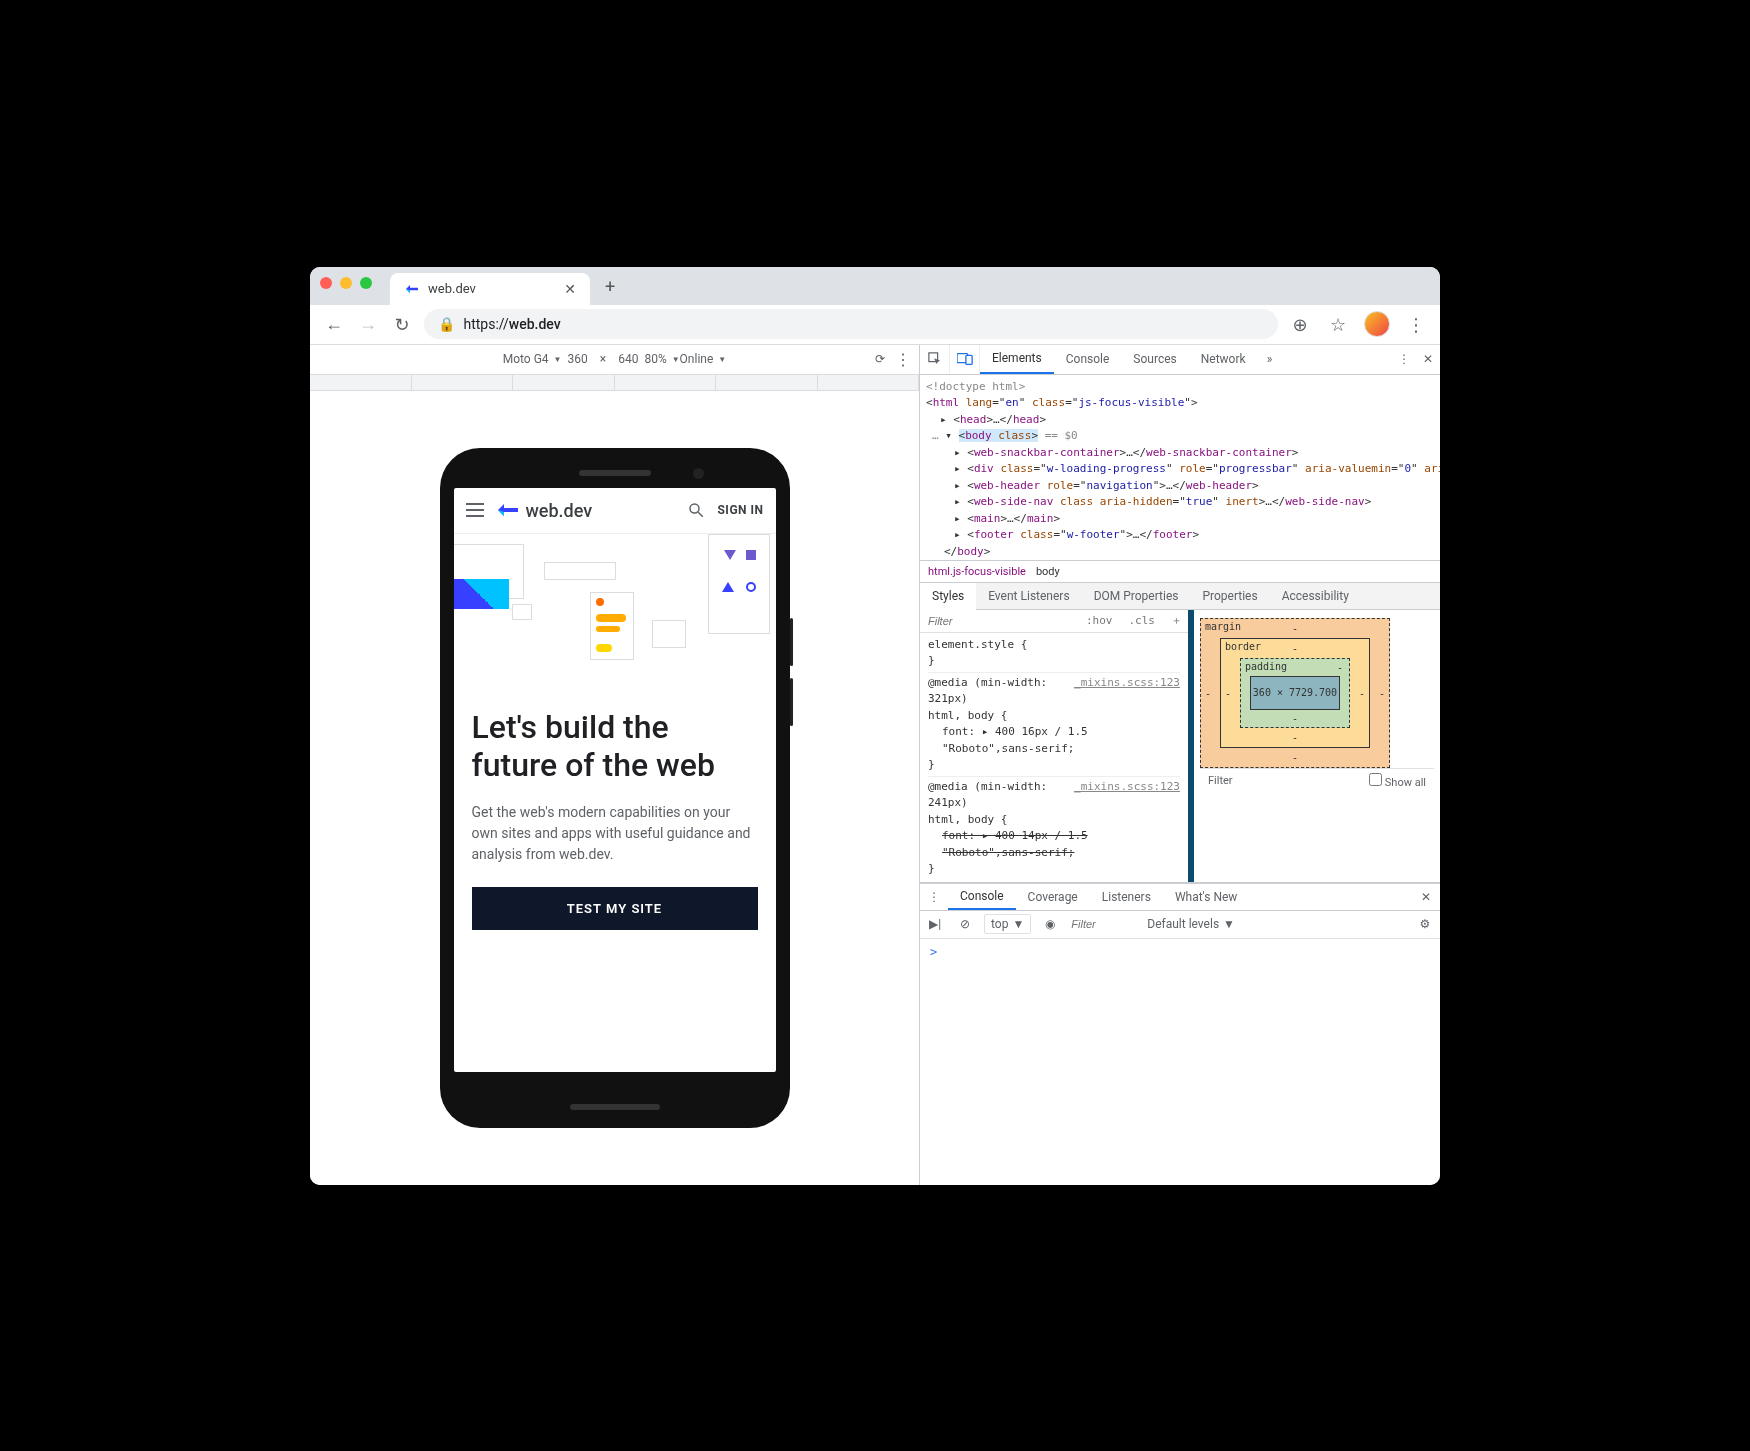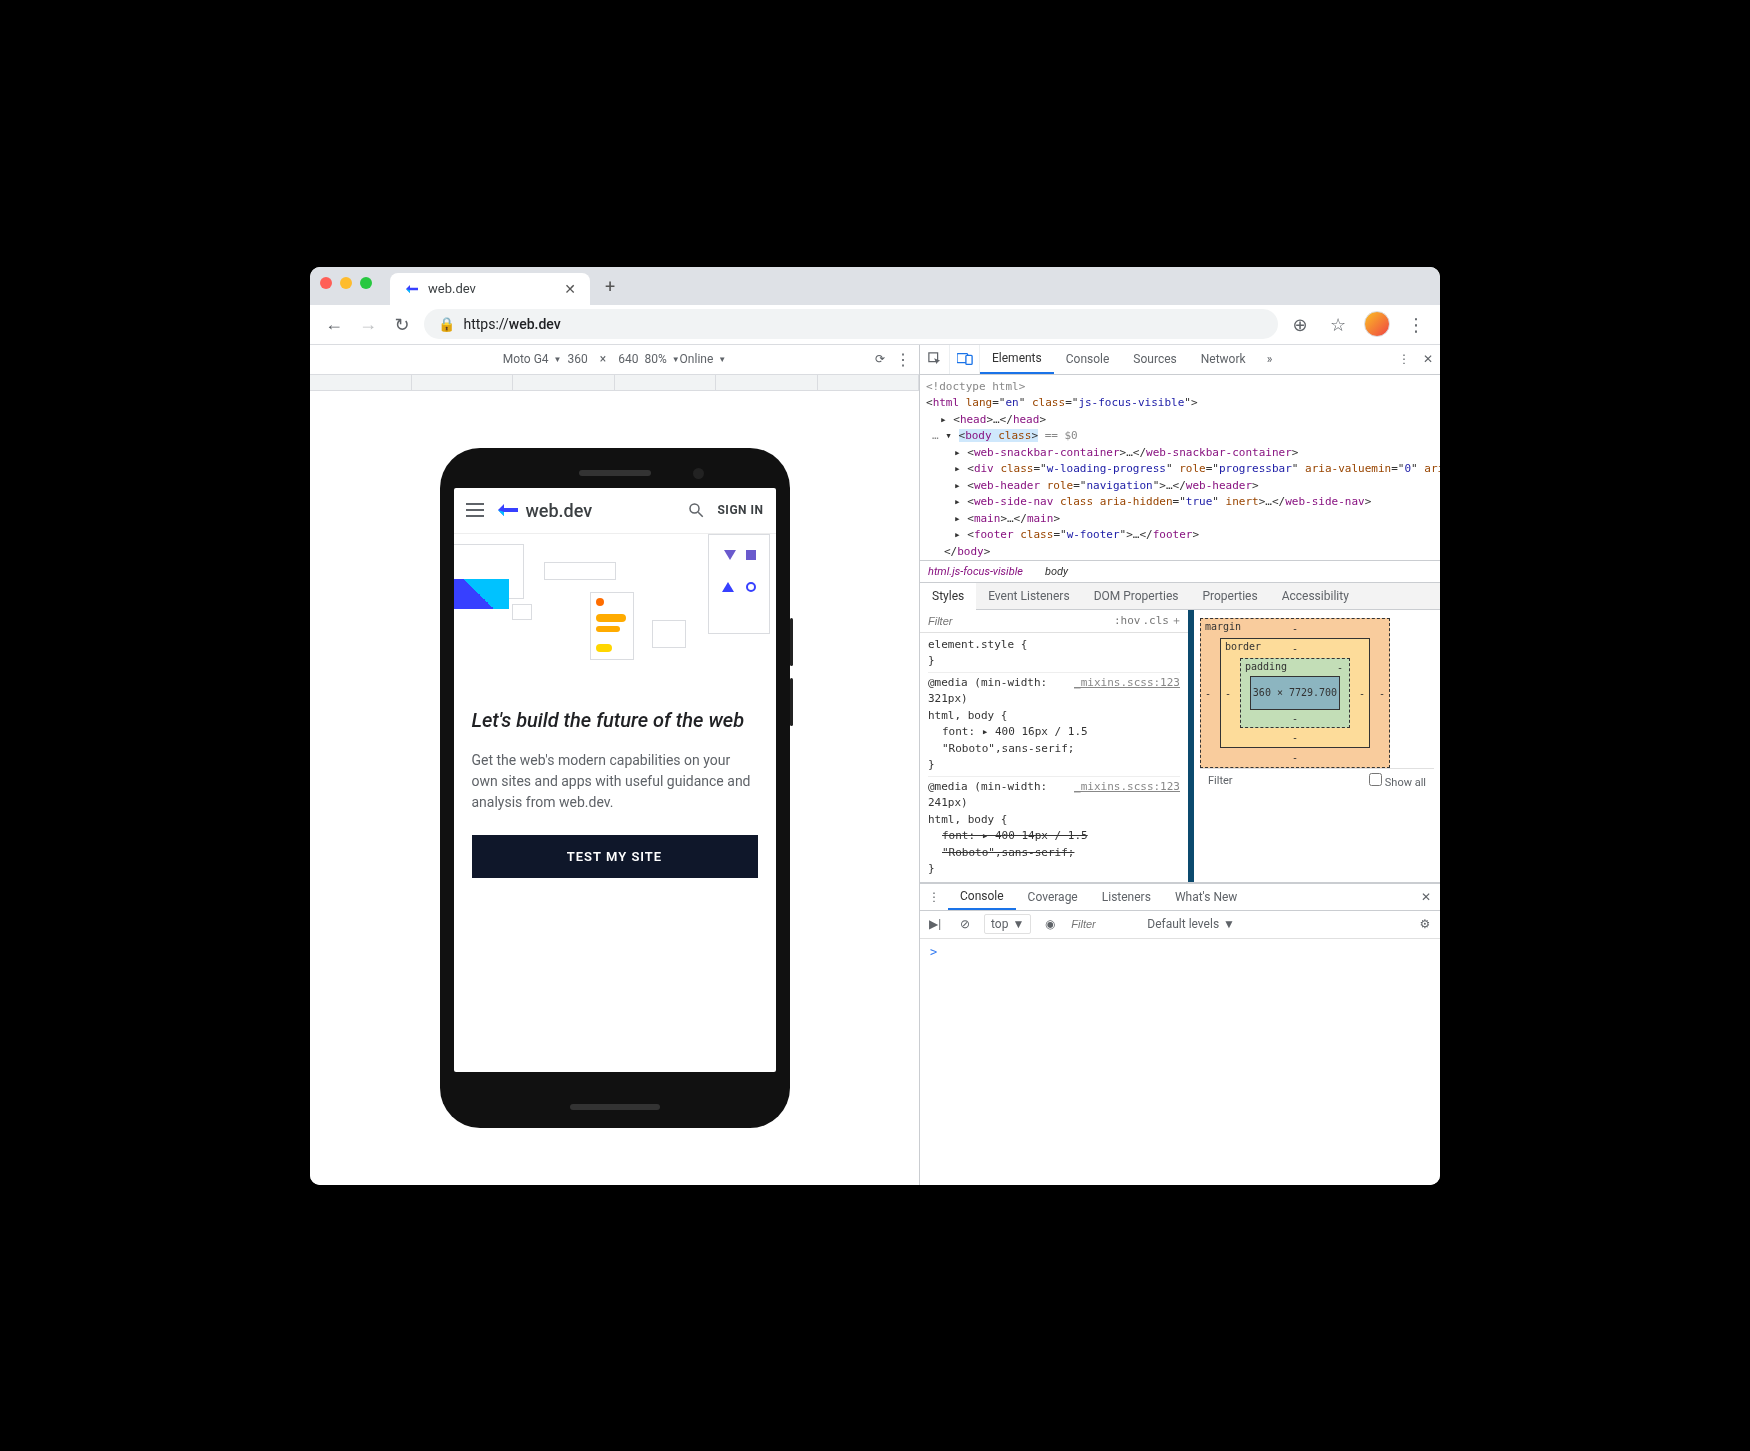--- a/index.html
+++ b/index.html
@@ -42,45 +42,45 @@
 .app-header { height: 46px; display: flex; align-items: center; padding: 0 12px; gap: 12px; border-bottom: 1px solid #eee; }
 .burger { width: 18px; height: 14px; display: flex; flex-direction: column; justify-content: space-between; cursor: pointer; }
 .burger span { height: 2px; background: #5f6368; }
 .brand { display: flex; align-items: center; gap: 6px; font-size: 18px; font-weight: 500; color: #3c4043; }
 .brand svg { width: 24px; height: 20px; }
 .app-header .search-ico { margin-left: auto; font-size: 18px; color: #5f6368; }
 .signin { font-size: 12px; font-weight: 700; color: #3c4043; letter-spacing: .5px; cursor: pointer; }
 .hero-art { height: 150px; background: #fff; position: relative; overflow: hidden; }
 .hero-art .shp { position:absolute; border:1px solid #dadce0; background:#fff; }
 .hero { padding: 24px 18px 10px; }
-.hero h1 { font-size: 20px; font-weight: 500; color: #202124; line-height: 1.2; margin-bottom: 18px; font-style: italic; }
+.hero h1 { font-size: 32px; font-weight: 500; color: #202124; line-height: 1.2; margin-bottom: 18px; }
 .hero p { font-size: 14px; color: #5f6368; line-height: 1.5; margin-bottom: 22px; }
 .cta { display: block; background: #0f172a; color: #fff; text-align: center; padding: 14px; font-size: 13px; font-weight: 600; letter-spacing: 1px; cursor: pointer; }
 
 .devtools { width: 520px; display: flex; flex-direction: column; background: #fff; font-size: 12px; color: #333; }
 .dt-tabs { height: 30px; border-bottom: 1px solid #cacdd1; display: flex; align-items: stretch; }
 .dt-tabs .tool-ico { width: 30px; display: flex; align-items: center; justify-content: center; color: #5f6368; cursor: pointer; border-right: 1px solid #eceff1; }
 .dt-tabs .tool-ico.active { color: #1a73e8; }
 .dt-tabs .tab-item { padding: 0 12px; display: flex; align-items: center; color: #5f6368; cursor: pointer; font-size: 12px; }
 .dt-tabs .tab-item.active { color: #333; border-bottom: 2px solid #1a73e8; }
 .dt-tabs .spacer { flex: 1; }
 .dt-tabs .overflow { width: 24px; display: flex; align-items: center; justify-content: center; color: #5f6368; cursor: pointer; }
 .dom { font-family: Menlo, Consolas, monospace; font-size: 11px; padding: 4px 6px; line-height: 1.5; overflow: hidden; max-height: 185px; }
 .dom .line { white-space: nowrap; }
 .tg { color: #881280; } .an { color: #994500; } .av { color: #1a1aa6; } .gray { color: #888; } .sel { background: #cfe8fc; display:inline; }
-.bc { height: 22px; border-top: 1px solid #cacdd1; display: flex; align-items: center; padding: 0 8px; font-size: 11px; gap: 22px; font-style: italic; }
+.bc { height: 22px; border-top: 1px solid #cacdd1; display: flex; align-items: center; padding: 0 8px; font-size: 11px; gap: 10px; }
 .bc .bc1 { color: #881280; } .bc .bc2 { color: #333; }
 .subtabs { height: 28px; border-top: 1px solid #cacdd1; border-bottom: 1px solid #cacdd1; display: flex; align-items: stretch; background: #f3f3f3; }
 .subtabs .st { padding: 0 12px; display: flex; align-items: center; color: #5f6368; cursor: pointer; font-size: 12px; }
 .subtabs .st.active { color: #333; background: #fff; border-bottom: 1px solid #fff; margin-bottom:-1px; }
 .styles-pane { display: flex; border-bottom: 1px solid #cacdd1; }
 .styles-left { flex: 1; font-family: Menlo, Consolas, monospace; font-size: 11px; }
 .styles-filter { display: flex; border-bottom: 1px solid #e0e0e0; }
 .styles-filter input { flex: 1; border: none; padding: 5px 8px; font-size: 11px; font-style: italic; outline: none; }
-.styles-filter .chips { display: flex; align-items: center; padding: 0 6px; gap: 2px; color: #777; font-size: 11px; }
+.styles-filter .chips { display: flex; align-items: center; padding: 0 6px; gap: 16px; color: #777; font-size: 11px; }
 .rules { padding: 4px 8px; line-height: 1.5; }
 .rules .src { color:#888; float:right; text-decoration: underline; }
 .strike { text-decoration: line-through; }
 .box-model { width: 252px; padding: 8px 6px; border-left:6px solid #0c4a6e; }
 .bm { position: relative; width: 190px; height: 150px; font-family: Menlo,monospace; font-size: 10px; }
 .layer { position: absolute; display: flex; align-items: center; justify-content: center; }
 .layer span.lab { position: absolute; top: 2px; left: 4px; }
 .margin-l { inset: 0; background: #f9cc9d; border: 1px dashed #333; }
 .border-l { inset: 20px; background: #fddc9a; border: 1px solid #333; }
 .padding-l { inset: 40px; background: #c3deb7; border: 1px dashed #333; }

